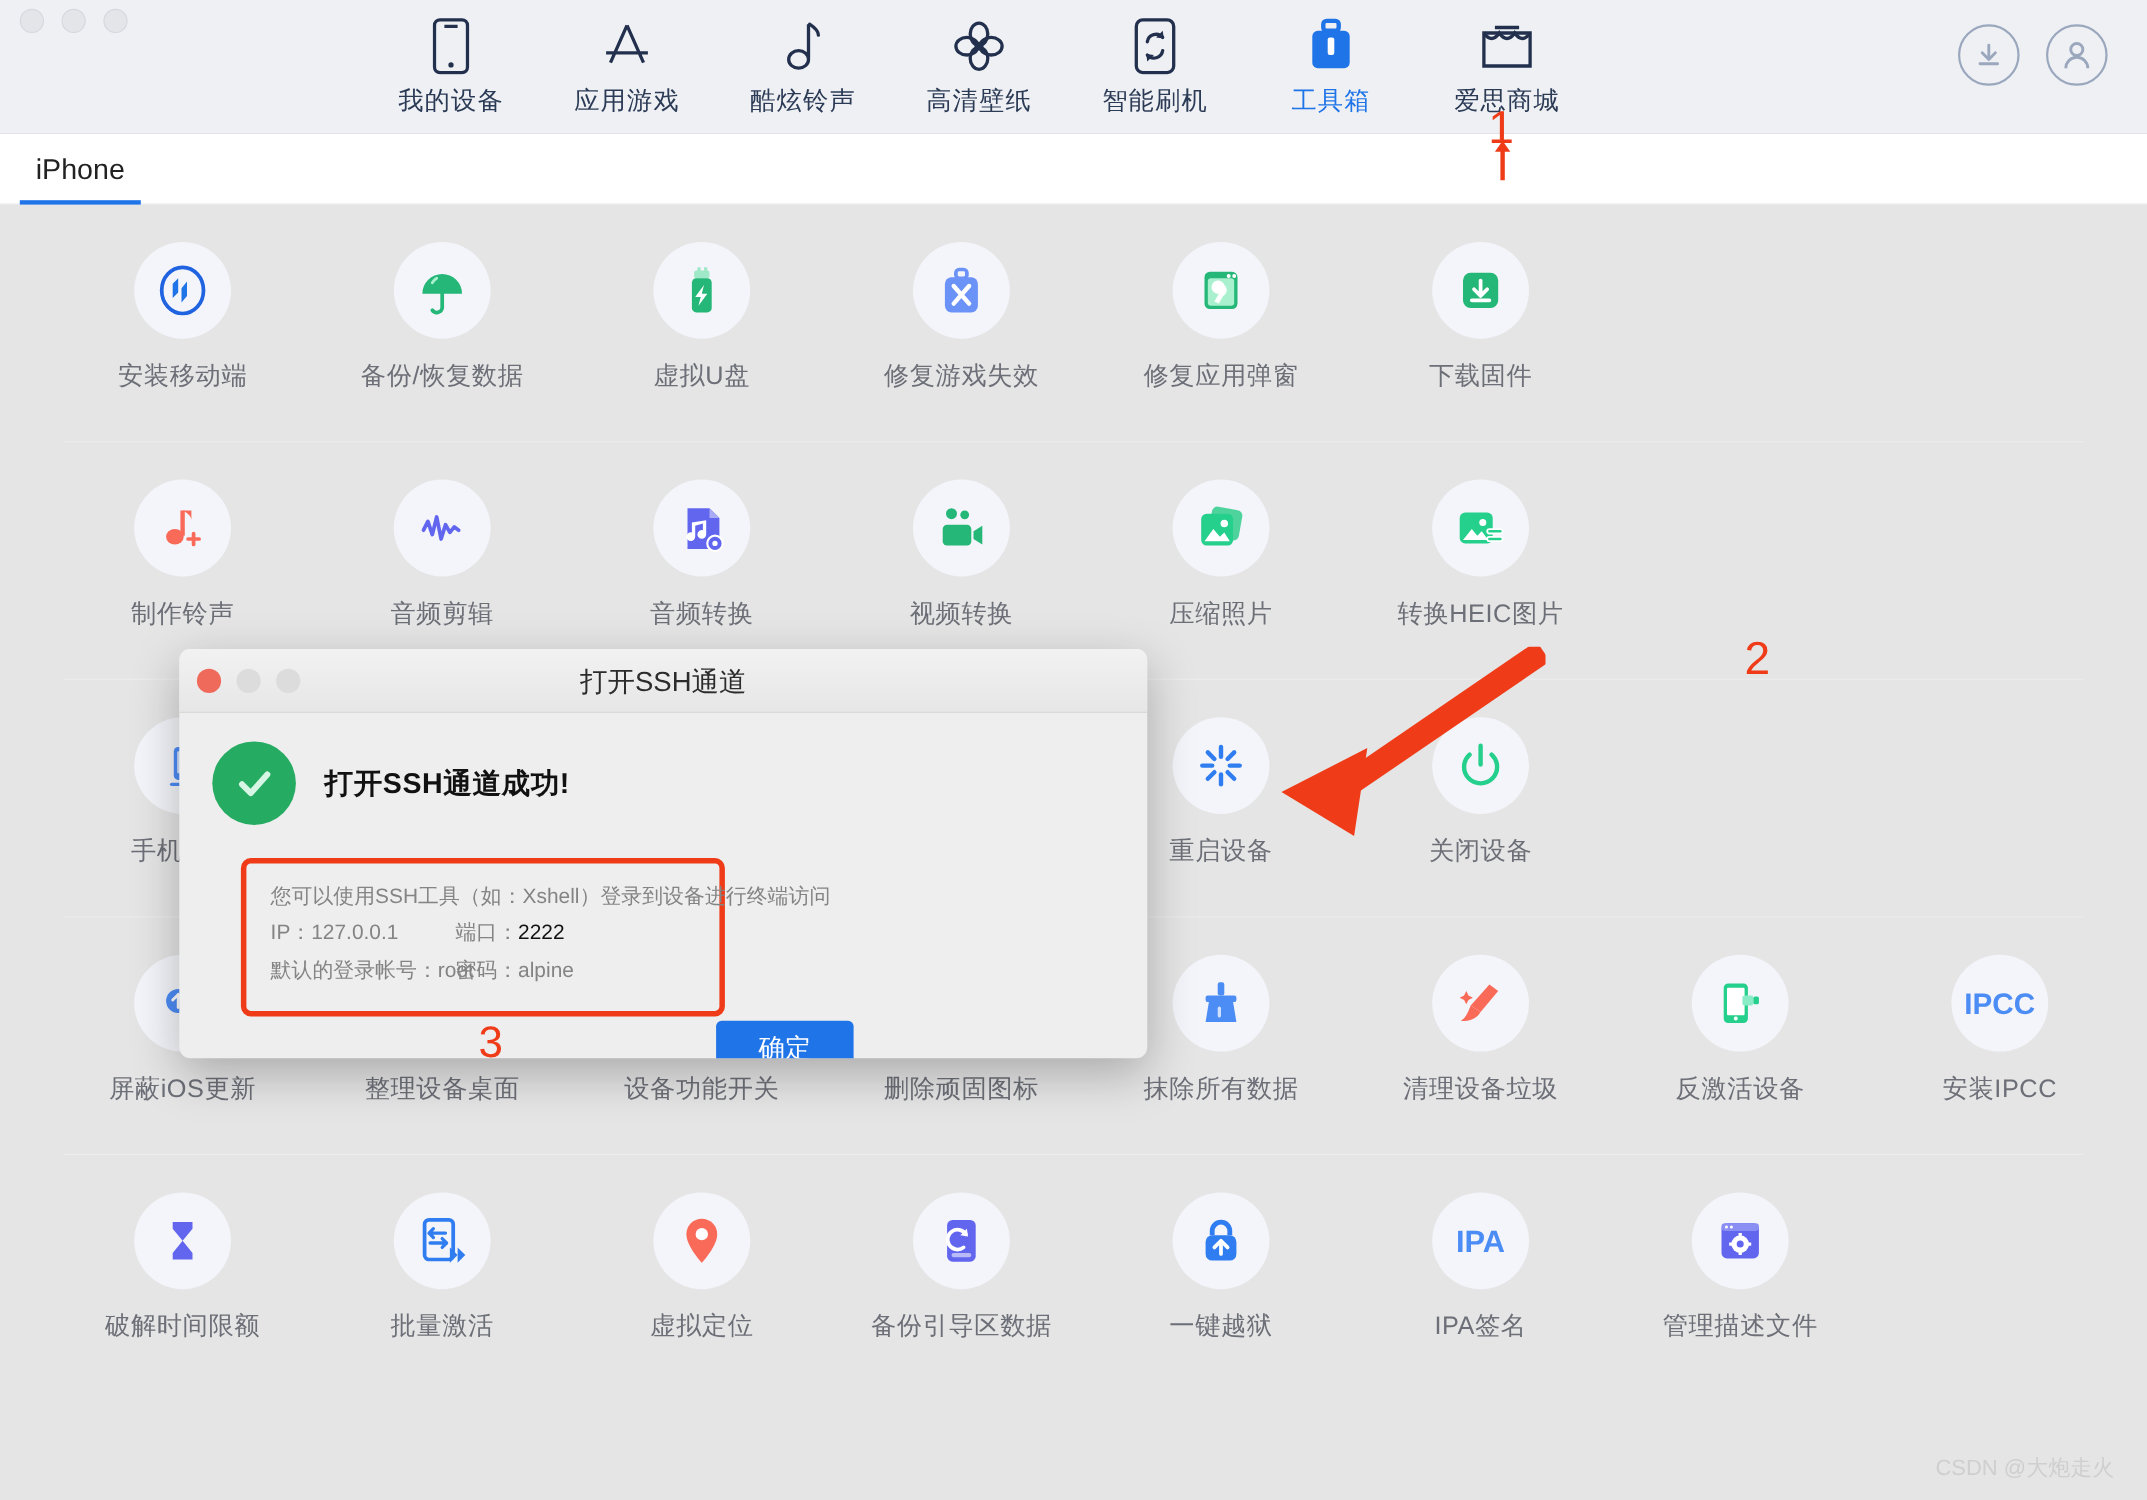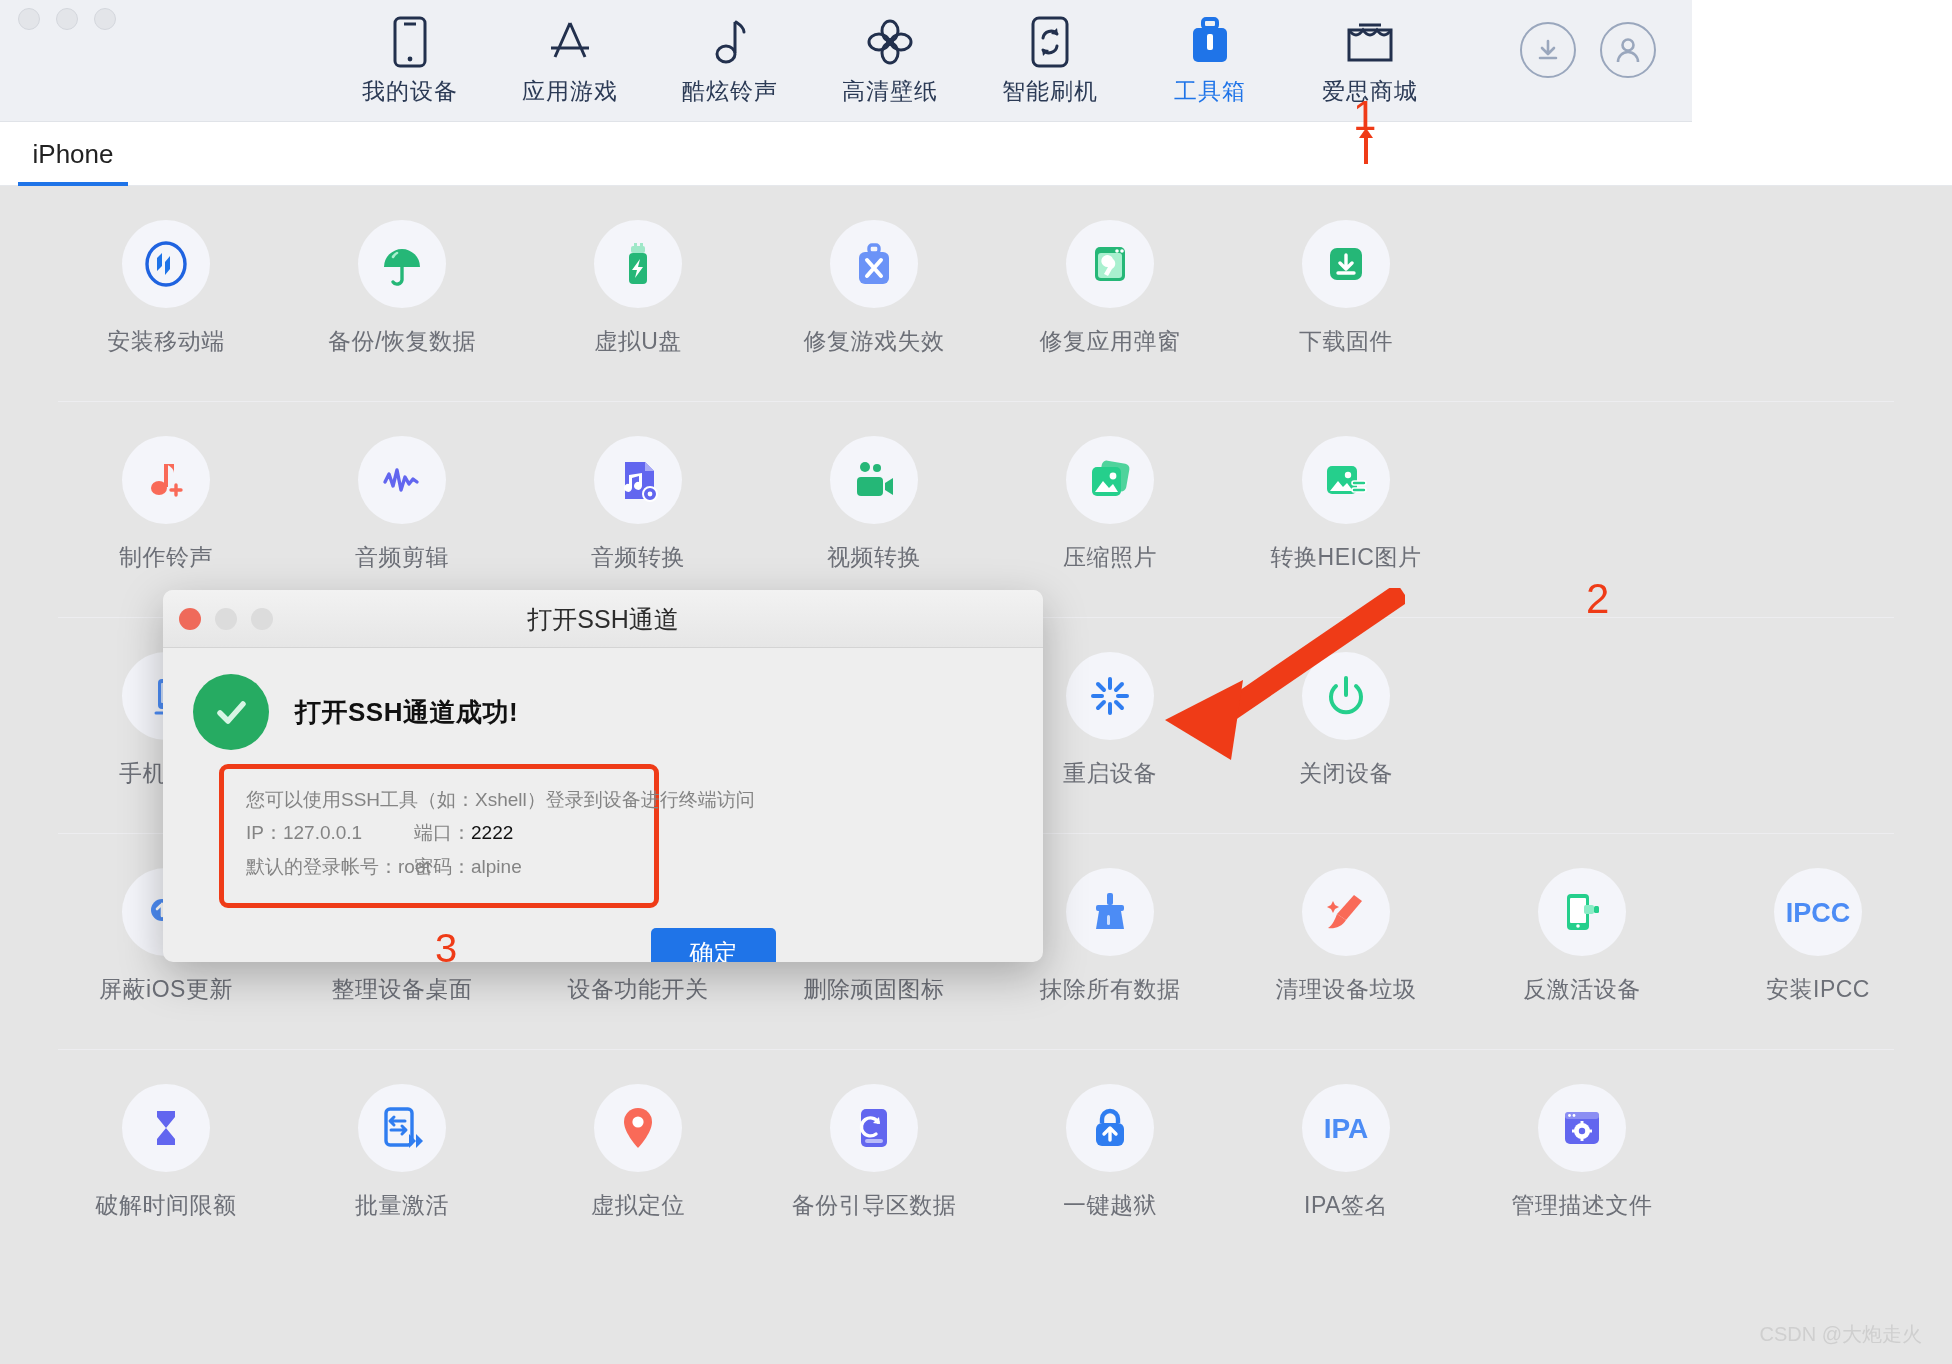--- a/index.html
+++ b/index.html
@@ -6,21 +6,21 @@
   html, body {
     width: 1952px; height: 1364px;
     font-family: "Liberation Sans", "DejaVu Sans", sans-serif;
     background: #ffffff;
     overflow: hidden;
     -webkit-font-smoothing: antialiased;
   }
 
   
   #topnav {
-    position: absolute; left: 0; top: 0; width: 1692px; height: 122px;
+    position: absolute; left: 0; top: 0; width: 1952px; height: 122px;
     background: #eef0f4;
     border-bottom: 1px solid #e0e3e8;
   }
   .win-dots { position: absolute; left: 18px; top: 8px; display: flex; gap: 16px; }
   .win-dots i {
     display: block; width: 22px; height: 22px; border-radius: 50%;
     background: #e3e5e9; border: 1px solid #d4d7dd;
   }
   #navitems {
     position: absolute; left: 330px; top: 0; height: 122px;
@@ -101,21 +101,21 @@
     font-size: 25px; color: #2c2c2c;
   }
   #dlg-body { position: relative; padding: 26px 30px 0 30px; height: 314px; }
   #dlg-head-row { display: flex; align-items: center; gap: 26px; }
   #dlg-check {
     width: 76px; height: 76px; border-radius: 50%; background: #26ab62;
     display: flex; align-items: center; justify-content: center; flex: none;
   }
   #dlg-success { font-size: 26px; color: #111; font-weight: bold; letter-spacing: 0.5px; }
   #dlg-info-box {
-    position: absolute; left: 56px; top: 116px; width: 440px; height: 144px;
+    position: absolute; left: 56px; top: 132px; width: 440px; height: 144px;
     border: 5px solid #ef3b17; border-radius: 9px;
     padding: 14px 0 0 22px;
   }
   .info-line { font-size: 19px; color: #848484; line-height: 1.75; white-space: nowrap; }
   .info-line .strong { color: #111; font-weight: normal; }
   .info-col2 { display: inline-block; width: 168px; }
   #dlg-num3 {
     position: absolute; left: 272px; top: 278px;
     font-size: 40px; color: #ef3b17;
   }

